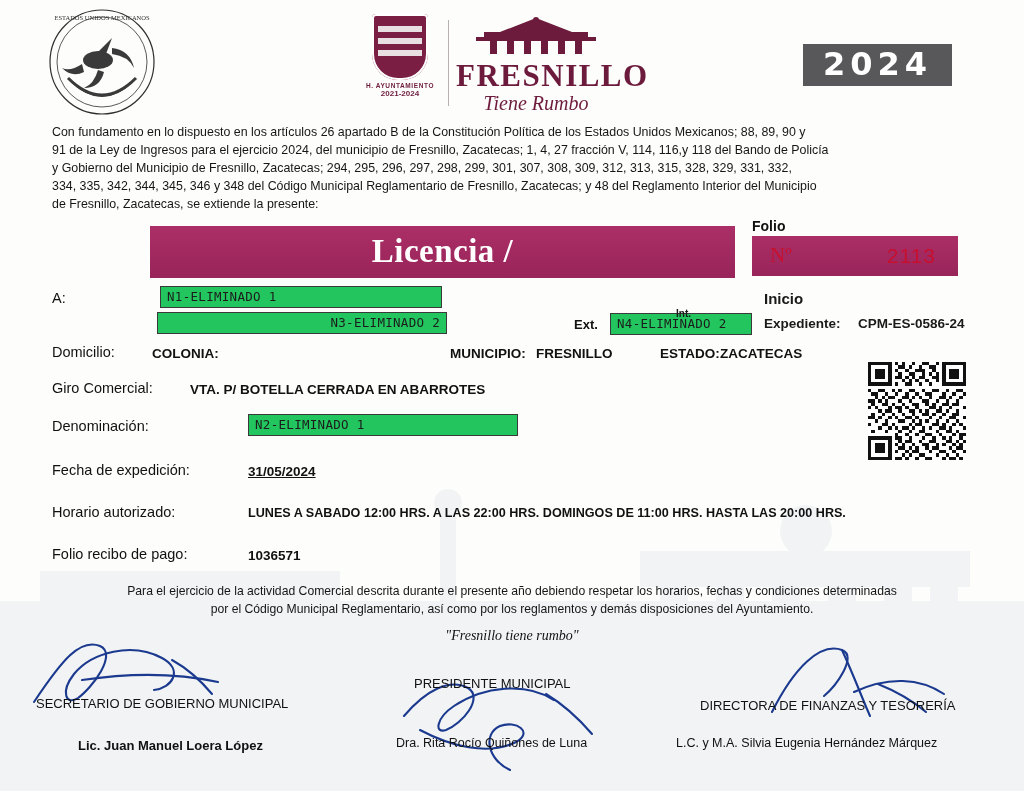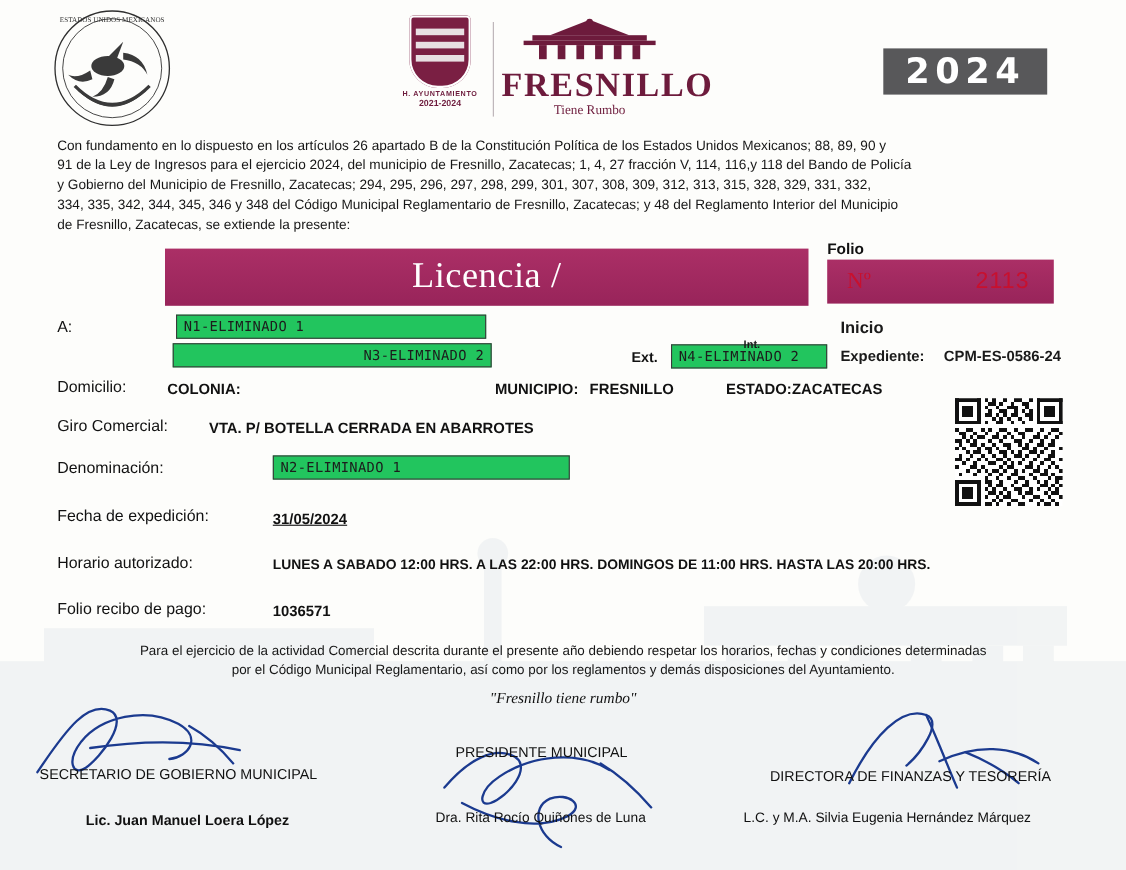--- a/index.html
+++ b/index.html
@@ -100,21 +100,22 @@
   .fres-name {
     font-family: "Liberation Serif", serif;
     font-size: 31px;
     font-weight: bold;
     letter-spacing: 1.5px;
     line-height: 1;
     margin-top: 2px;
   }
   .fres-sub {
     font-family: "Liberation Serif", serif;
-    font-size: 12px;
+    font-style: italic;
+    font-size: 20px;
     margin-top: 1px;
   }
   .year-box {
     position: absolute;
     right: 72px;
     top: 44px;
     background: #58585a;
     color: #ffffff;
     padding: 4px 20px 6px 20px;
     font-size: 32px;
@@ -149,21 +150,21 @@
     background: #a52a61;
     background: linear-gradient(180deg,#ab2f66 0%, #98245a 100%);
     color: #fff;
     display: flex;
     align-items: center;
     justify-content: center;
     font-family: "Liberation Serif", serif;
     font-size: 33px;
     letter-spacing: .5px;
   }
-  .title-band .t1 { font-weight: normal; }
+  .title-band .t1 { font-weight: bold; }
   .title-band .t2 { font-weight: bold; }
 
   .folio-box {
     position: absolute;
     left: 752px;
     top: -8px;
     width: 206px;
   }
   .folio-label {
     font-size: 14px;

